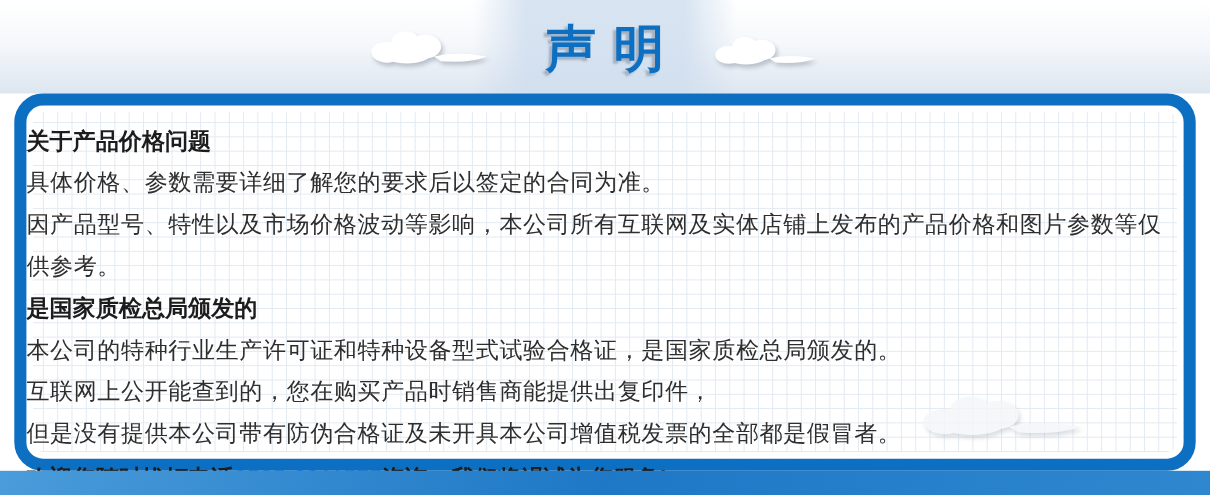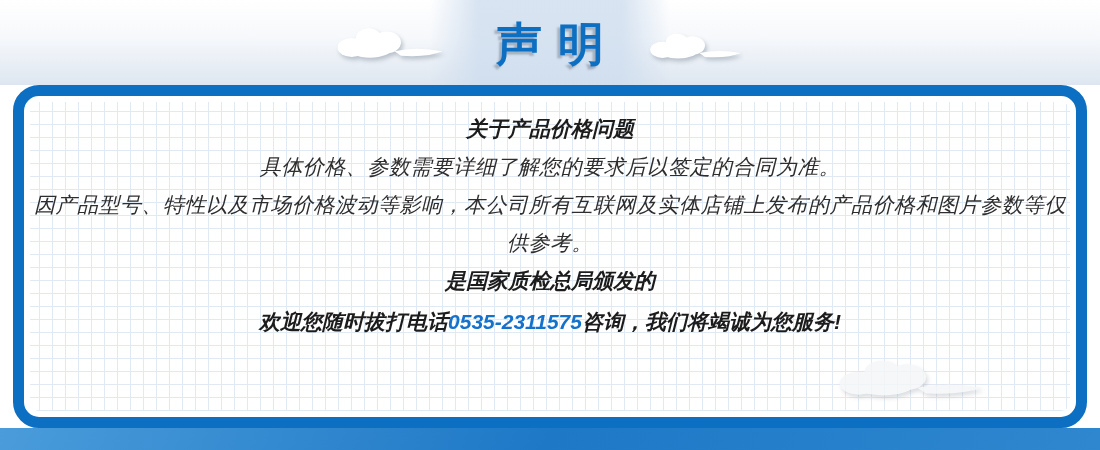--- a/index.html
+++ b/index.html
@@ -46,22 +46,21 @@
     background-image:
       linear-gradient(#e1e9f2 1px, transparent 1px),
       linear-gradient(90deg, #e1e9f2 1px, transparent 1px);
     background-size: 13px 13px;
     background-position: 2px 2px;
     box-shadow: inset 0 0 0 6px #ffffff;
   }
   .panel-inner {
     position: relative; width: 100%; height: 100%;
     padding-top: 14px;
-    text-align: center;
-    font-style: italic;
+    text-align: left;
   }
   .section-heading {
     font-size: 21px; font-weight: bold; color: #1c1c1c;
     line-height: 38px;
   }
   .statement-line {
     font-size: 21px; color: #2e2e2e;
     line-height: 38px;
     letter-spacing: 0.5px;
   }
@@ -112,20 +111,23 @@
   </div>
 
   <div class="panel">
     <div class="panel-inner">
 
       <div class="section-heading">关于产品价格问题</div>
       <div class="statement-line">具体价格、参数需要详细了解您的要求后以签定的合同为准。</div>
       <div class="statement-line">因产品型号、特性以及市场价格波动等影响，本公司所有互联网及实体店铺上发布的产品价格和图片参数等仅供参考。</div>
 
       <div class="section-heading">是国家质检总局颁发的</div>
+      <div class="statement-line">本公司的特种行业生产许可证和特种设备型式试验合格证，是国家质检总局颁发的。</div>
+      <div class="statement-line">互联网上公开能查到的，您在购买产品时销售商能提供出复印件，</div>
+      <div class="statement-line">但是没有提供本公司带有防伪合格证及未开具本公司增值税发票的全部都是假冒者。</div>
 
       <div class="hotline-line">
         <span>欢迎您随时拔打电话</span><span class="phone-number">0535-2311575</span><span>咨询，我们将竭诚为您服务!</span>
       </div>
 
       <svg class="cloud-watermark" viewBox="0 0 170 66" preserveAspectRatio="none">
         <ellipse cx="26" cy="40" rx="22" ry="15" fill="#f4f6f8"></ellipse>
         <ellipse cx="52" cy="26" rx="20" ry="16" fill="#f4f6f8"></ellipse>
         <ellipse cx="80" cy="32" rx="22" ry="17" fill="#f4f6f8"></ellipse>
         <ellipse cx="54" cy="42" rx="34" ry="14" fill="#f4f6f8"></ellipse>

